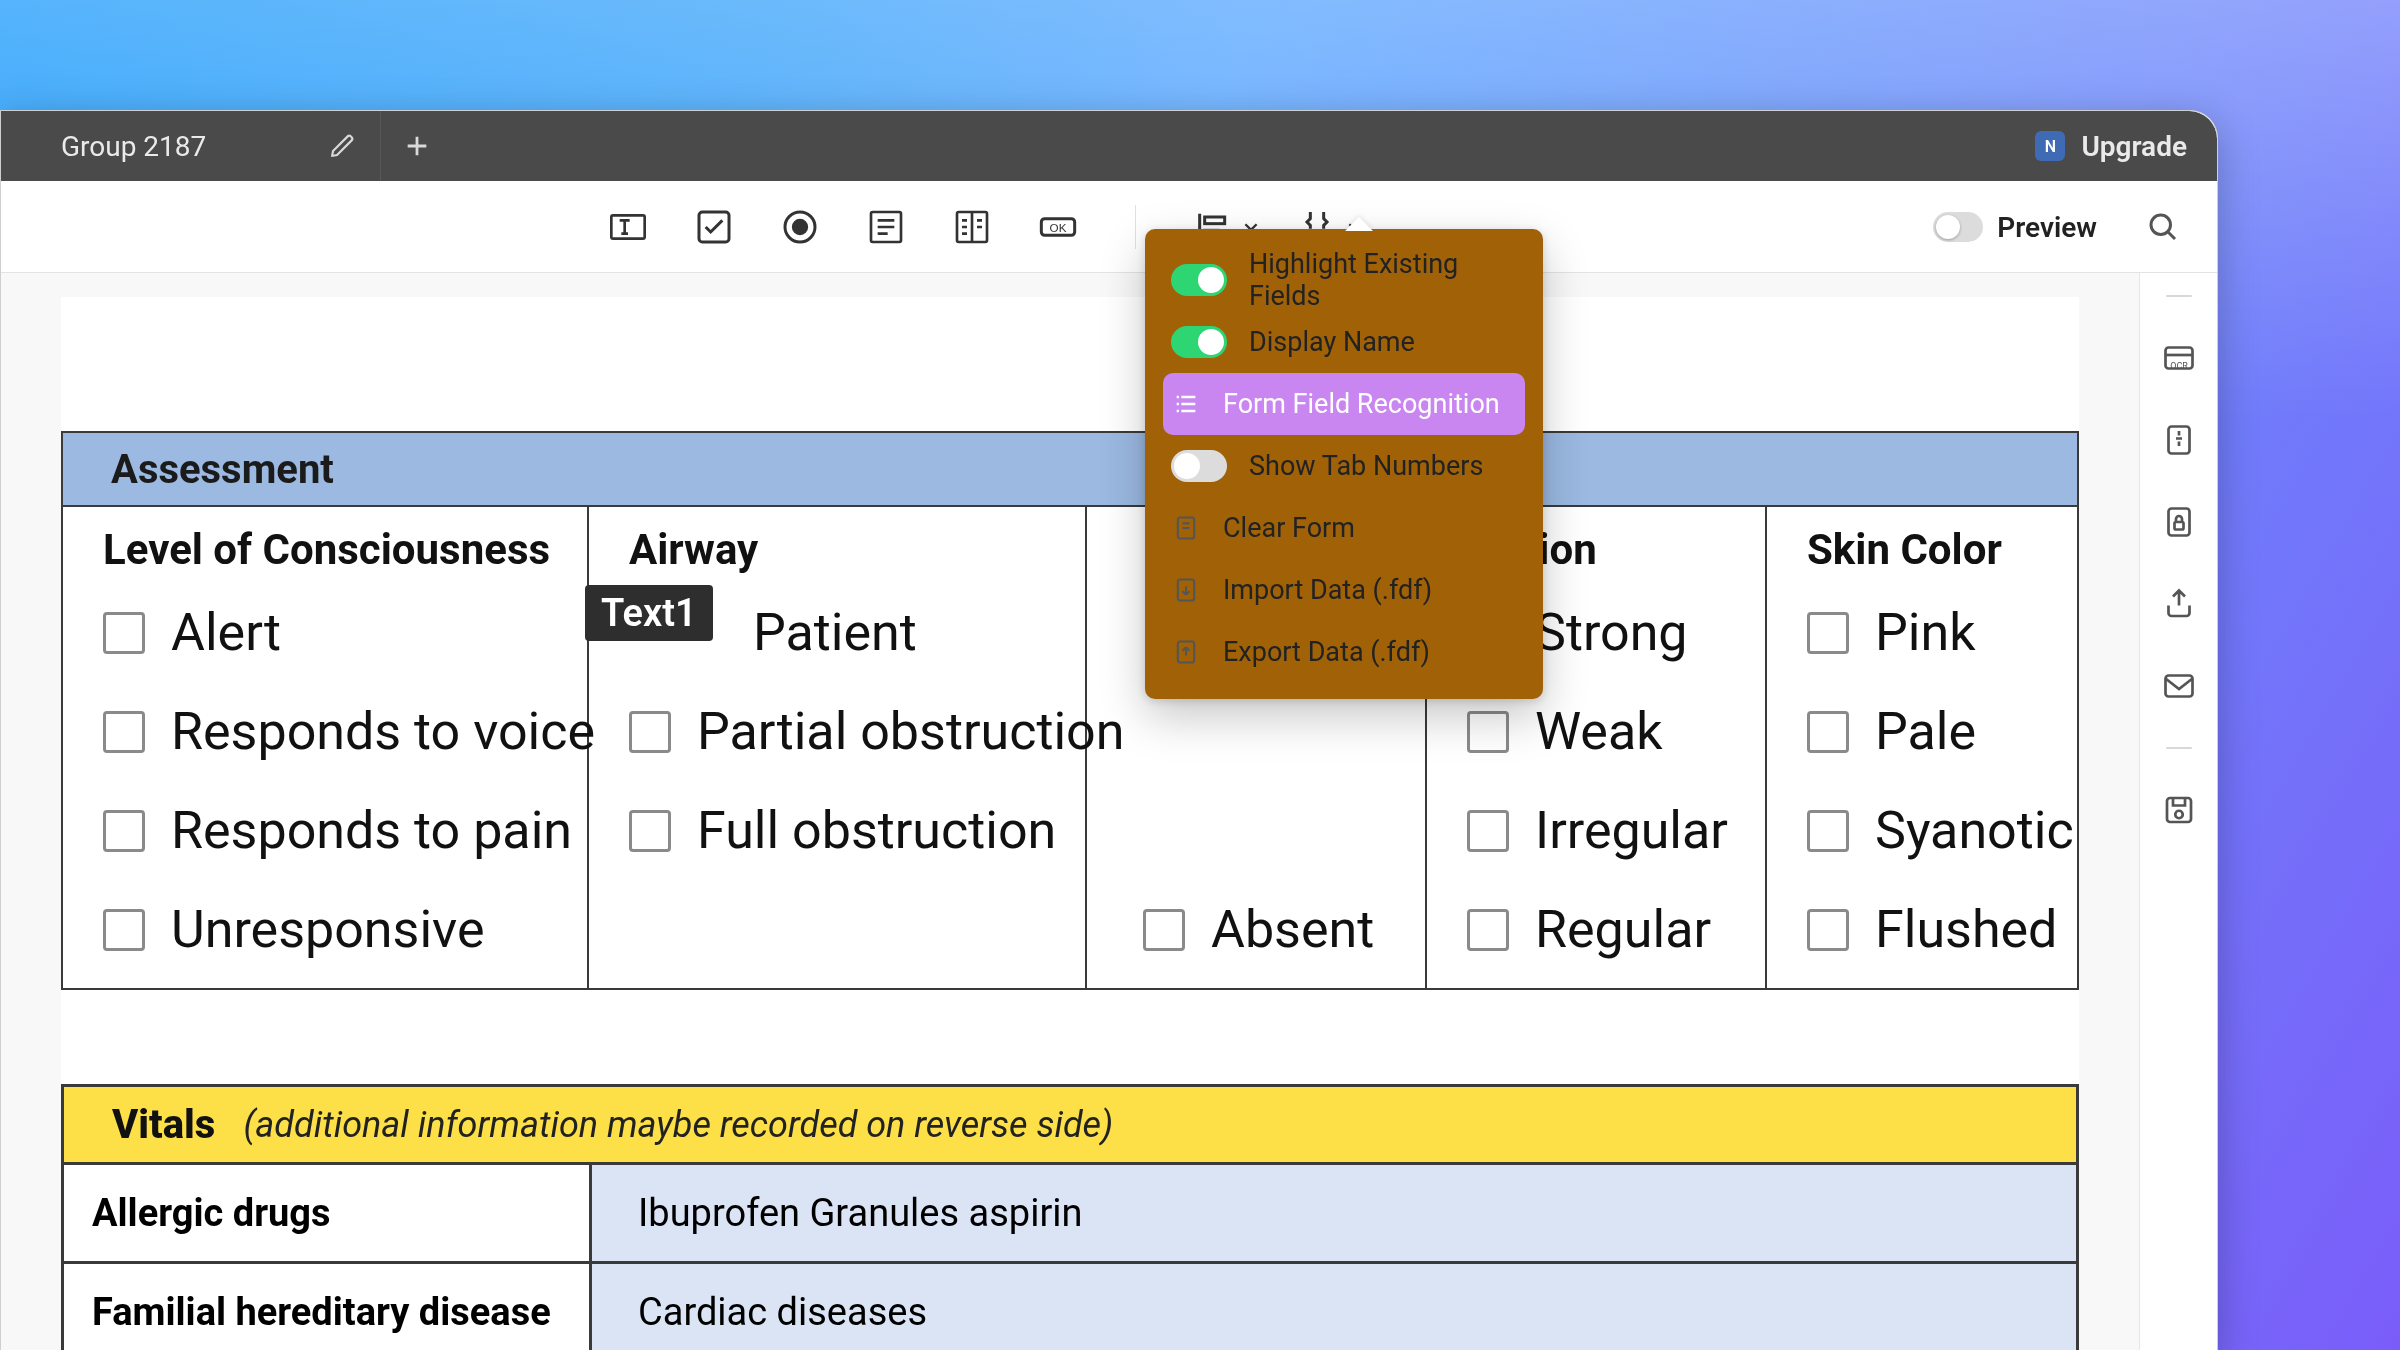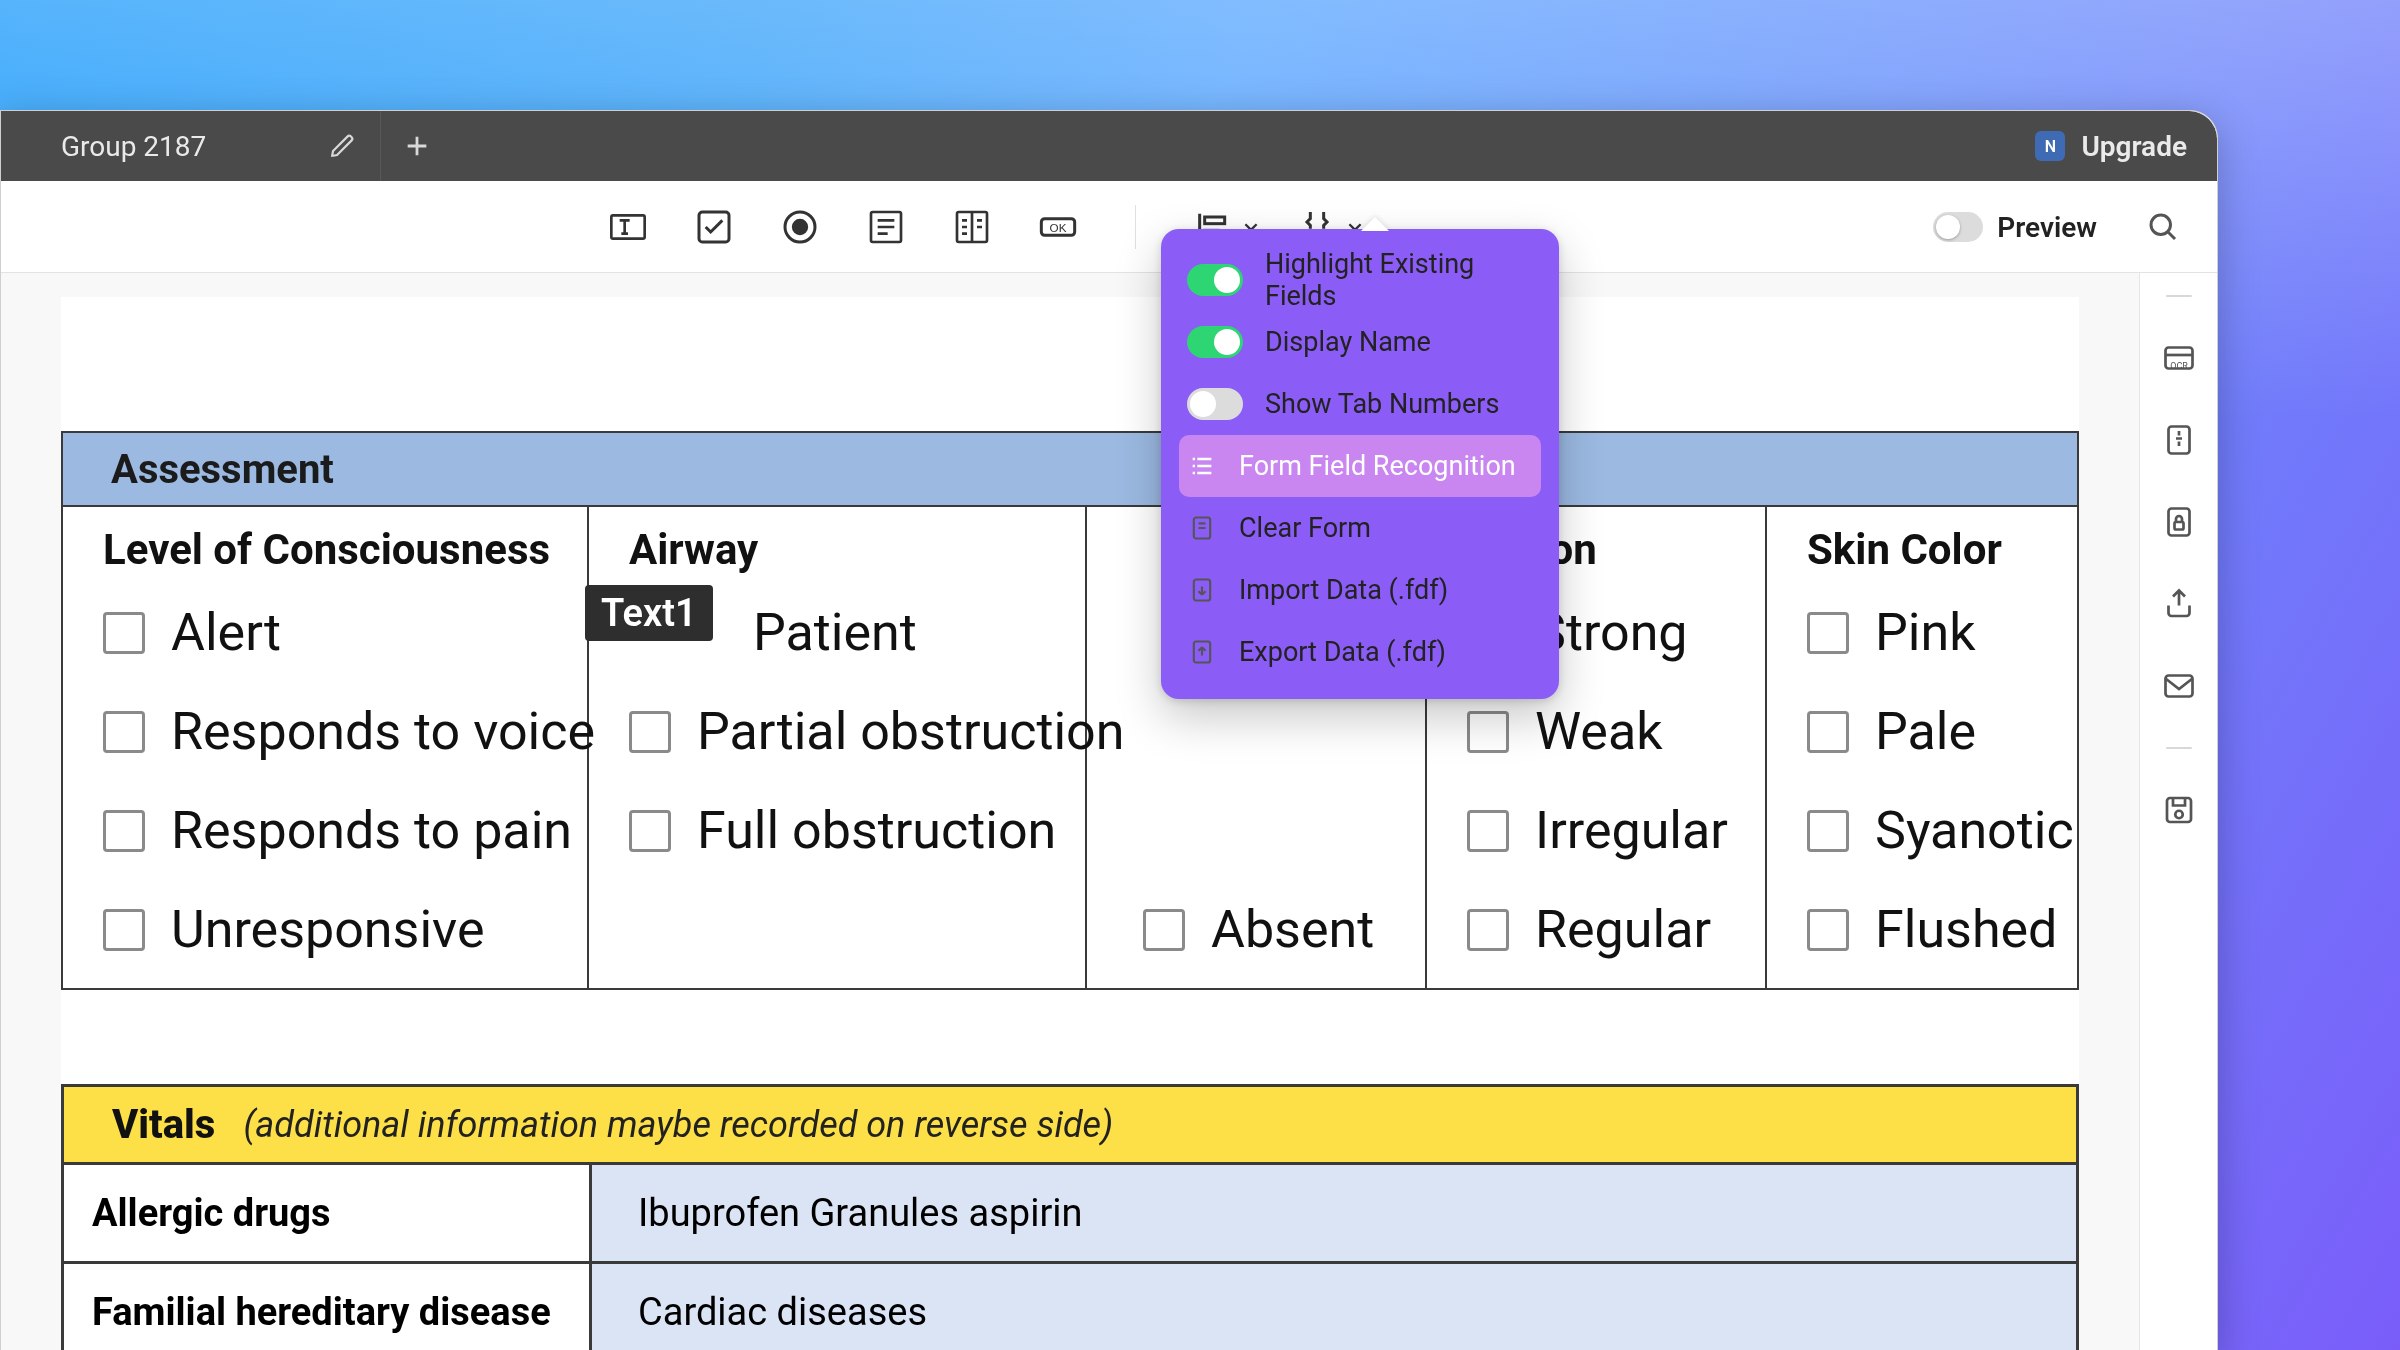--- a/index.html
+++ b/index.html
@@ -158,26 +158,25 @@
   .other-row{ display:flex; align-items:center; gap:20px; padding:18px 28px; }
   .other-row .lab2{ font-size:38px; font-weight:700; white-space:nowrap;}
   .other-row .val2{
     flex:1; background:#dbe4f4; font-size:38px; padding:18px 30px;
   }
   
   .popover{
     position:absolute;
     left:1144px; top:118px;
     width:398px;
-    background:#8b5cf6;
-    border-radius:18px;
+    background:#a16207;
+    border-radius:10px;
     box-shadow: 0 18px 46px rgba(0,0,0,0.22), 0 2px 8px rgba(0,0,0,0.15);
     padding:20px 18px 16px 18px;
     z-index:50;
-    margin-left:16px;
   }
   .popover::before{
     content:""; position:absolute; top:-12px; left:200px;
     width:0; height:0; border-left:14px solid transparent; border-right:14px solid transparent;
     border-bottom:14px solid #fff;
     filter: drop-shadow(0 -2px 2px rgba(0,0,0,0.08));
   }
   .pop-row{
     display:flex; align-items:center; gap:22px;
     height:62px; padding:0 8px;
@@ -479,33 +478,33 @@
             <div class="kn"></div>
           </div>
         <span>Highlight Existing Fields</span>
       </div>
       <div class="pop-row">
         <div class="pop-toggle">
             <div class="kn"></div>
           </div>
         <span>Display Name</span>
       </div>
-      <div class="pop-row">
-        <div class="pop-toggle off">
-            <div class="kn"></div>
-          </div>
-        <span>Show Tab Numbers</span>
-      </div>
       <div class="pop-row active clickable">
         <span class="pop-ic">
           <svg viewBox="0 0 24 24" fill="none" stroke="currentColor" stroke-width="2">
               <path d="M4 6h2M8 6h12M4 12h2M8 12h12M4 18h2M8 18h12"></path>
             </svg>
         </span>
         <span>Form Field Recognition</span>
+      </div>
+      <div class="pop-row">
+        <div class="pop-toggle off">
+            <div class="kn"></div>
+          </div>
+        <span>Show Tab Numbers</span>
       </div>
       <div class="pop-row clickable">
         <span class="pop-ic">
           <svg viewBox="0 0 24 24" fill="none" stroke="currentColor" stroke-width="1.8">
               <rect x="5" y="3" width="14" height="18" rx="2"></rect>
               <path d="M9 8h6M9 12h6"></path>
             </svg>
         </span>
         <span>Clear Form</span>
       </div>

